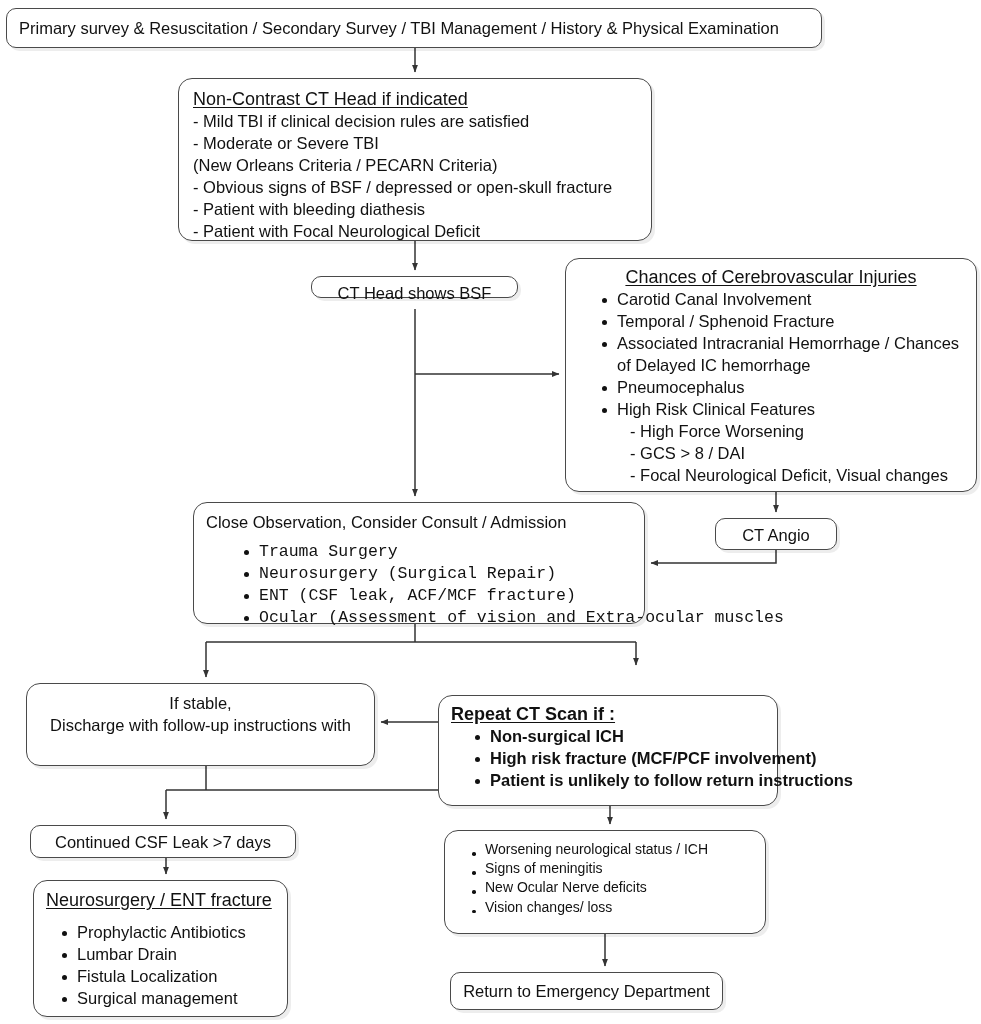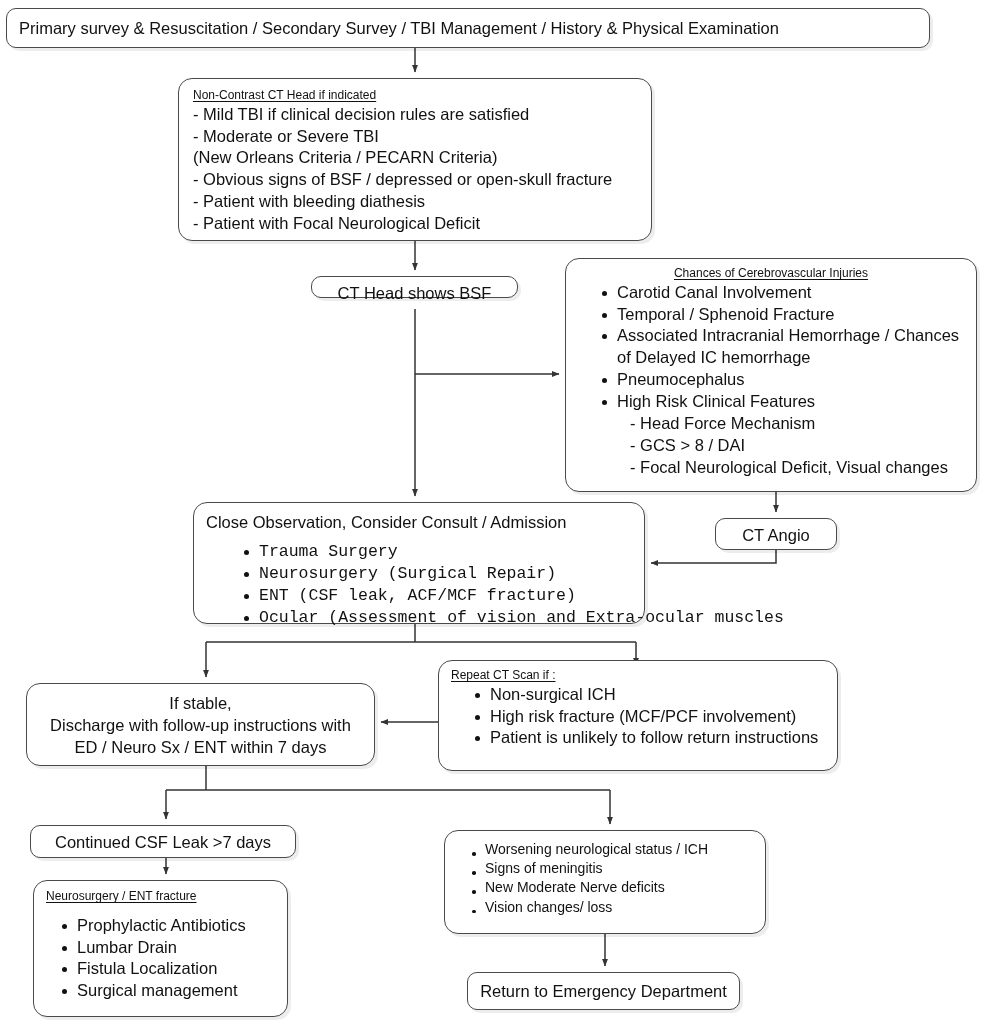--- a/index.html
+++ b/index.html
@@ -34,21 +34,21 @@
     border-radius: 14px;
     box-shadow: 3px 3px 0 0 rgba(0,0,0,0.07);
   }
   .node.pill { border-radius: 10px; }
   .node .inner {
     padding: 6px 10px;
   }
   .ttl {
     text-decoration: underline;
     text-underline-offset: 2px;
-    font-size: 12px;
+    font-size: 18px;
     line-height: 1.3;
     white-space: nowrap;
   }
   .ttl.c { text-align: center; }
   .plain {
     font-size: 16.5px;
     line-height: 1.34;
     white-space: nowrap;
   }
   .center { text-align: center; }
@@ -100,54 +100,54 @@
     content: "";
     position: absolute;
     left: 3px;
     top: 12px;
     width: 3.5px;
     height: 3.5px;
     background: #111;
     border-radius: 50%;
   }
   
-  #n-primary      { left: 6px;   top: 8px;   width: 924px;  height: 40px; }
+  #n-primary      { left: 6px;   top: 8px;   width: 816px;  height: 40px; }
   #n-primary .inner { padding: 8px 12px; }
 
   #n-ctindicated  { left: 178px; top: 78px;  width: 474px;  height: 163px; }
   #n-ctindicated .inner { padding: 9px 14px; }
 
   #n-bsf          { left: 311px; top: 276px; width: 207px;  height: 22px; }
   #n-bsf .inner   { padding: 5px 10px; }
 
   #n-cerebro      { left: 565px; top: 258px; width: 412px;  height: 234px; }
   #n-cerebro .inner { padding: 7px 12px; }
 
   #n-closeobs     { left: 193px; top: 502px; width: 452px;  height: 122px; }
   #n-closeobs .inner { padding: 8px 12px; }
 
   #n-ctangio      { left: 715px; top: 518px; width: 122px;  height: 32px; }
   #n-ctangio .inner { padding: 5px 10px; }
 
   #n-discharge    { left: 26px;  top: 683px; width: 349px;  height: 83px; }
   #n-discharge .inner { padding: 8px 10px; }
 
-  #n-repeatct     { left: 438px; top: 660px; width: 400px;  height: 111px; }
+  #n-repeatct     { left: 438px; top: 695px; width: 340px;  height: 111px; font-weight: bold; }
   #n-repeatct .inner { padding: 7px 12px; }
 
   #n-csfleak      { left: 30px;  top: 825px; width: 266px;  height: 33px; }
   #n-csfleak .inner { padding: 5px 10px; }
 
   #n-nsent        { left: 33px;  top: 880px; width: 255px;  height: 137px; }
   #n-nsent .inner { padding: 8px 12px; }
 
   #n-worsening    { left: 444px; top: 830px; width: 322px;  height: 104px; }
   #n-worsening .inner { padding: 9px 12px; }
 
-  #n-returned     { left: 467px; top: 972px; width: 273px;  height: 38px; }
+  #n-returned     { left: 450px; top: 972px; width: 273px;  height: 38px; }
   #n-returned .inner { padding: 7px 10px; }
 </style>
 </head>
 <body>
 
 <div id="canvas">
 
   <svg class="edges" viewBox="0 0 981 1024" xmlns="http://www.w3.org/2000/svg">
     <defs>
       <marker id="arrow" markerWidth="9" markerHeight="9" refX="7.2" refY="3.4" orient="auto" markerUnits="userSpaceOnUse">
@@ -215,21 +215,21 @@
   <div class="node" id="n-cerebro">
     <div class="inner">
       <div class="ttl c">Chances of Cerebrovascular Injuries</div>
       <ul class="dot">
         <li>Carotid Canal Involvement</li>
         <li>Temporal / Sphenoid Fracture</li>
         <li>Associated Intracranial Hemorrhage / Chances</li>
         <li class="nodot">of Delayed IC hemorrhage</li>
         <li>Pneumocephalus</li>
         <li>High Risk Clinical Features</li>
-        <li class="sub">- Head Force Mechanism</li>
+        <li class="sub">- High Force Worsening</li>
         <li class="sub">- GCS &gt; 8 / DAI</li>
         <li class="sub">- Focal Neurological Deficit, Visual changes</li>
       </ul>
     </div>
   </div>
 
   <div class="node" id="n-closeobs">
     <div class="inner">
       <div class="plain">Close Observation, Consider Consult / Admission</div>
       <ul class="dot" style="margin-left:36px;margin-top:8px;font-family:Liberation Mono, monospace;">
@@ -244,21 +244,20 @@
   <div class="node pill" id="n-ctangio">
     <div class="inner">
       <div class="plain center">CT Angio</div>
     </div>
   </div>
 
   <div class="node" id="n-discharge">
     <div class="inner">
       <div class="plain center">If stable,</div>
       <div class="plain center">Discharge with follow-up instructions with</div>
-      <div class="plain center">ED / Neuro Sx / ENT within 7 days</div>
     </div>
   </div>
 
   <div class="node" id="n-repeatct">
     <div class="inner">
       <div class="ttl">Repeat CT Scan if :</div>
       <ul class="dot" style="">
         <li>Non-surgical ICH</li>
         <li>High risk fracture (MCF/PCF involvement)</li>
         <li>Patient is unlikely to follow return instructions</li>
@@ -282,21 +281,21 @@
         <li>Surgical management</li>
       </ul>
     </div>
   </div>
 
   <div class="node" id="n-worsening">
     <div class="inner">
       <ul class="sdot" style="margin-left:12px;">
         <li>Worsening neurological status / ICH</li>
         <li>Signs of meningitis</li>
-        <li>New Moderate Nerve deficits</li>
+        <li>New Ocular Nerve deficits</li>
         <li>Vision changes/ loss</li>
       </ul>
     </div>
   </div>
 
   <div class="node pill" id="n-returned">
     <div class="inner">
       <div class="plain center">Return to Emergency Department</div>
     </div>
   </div>

